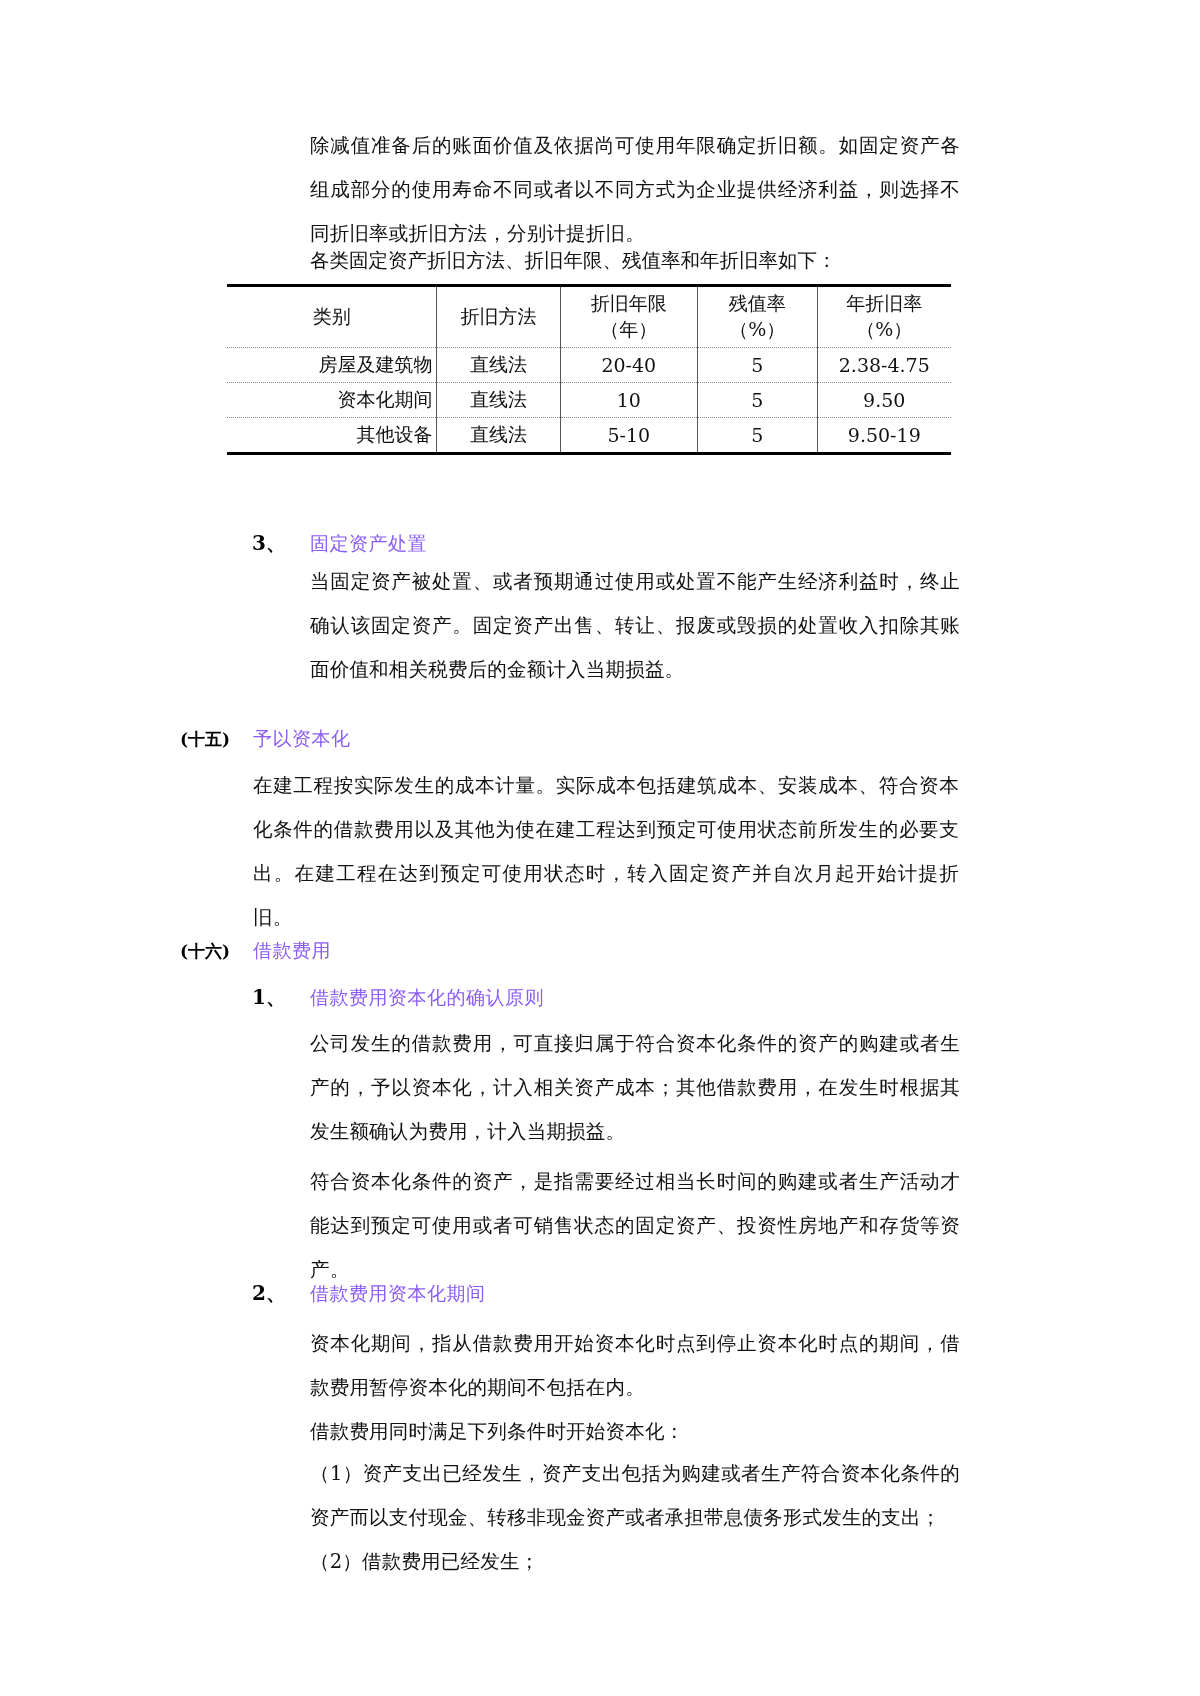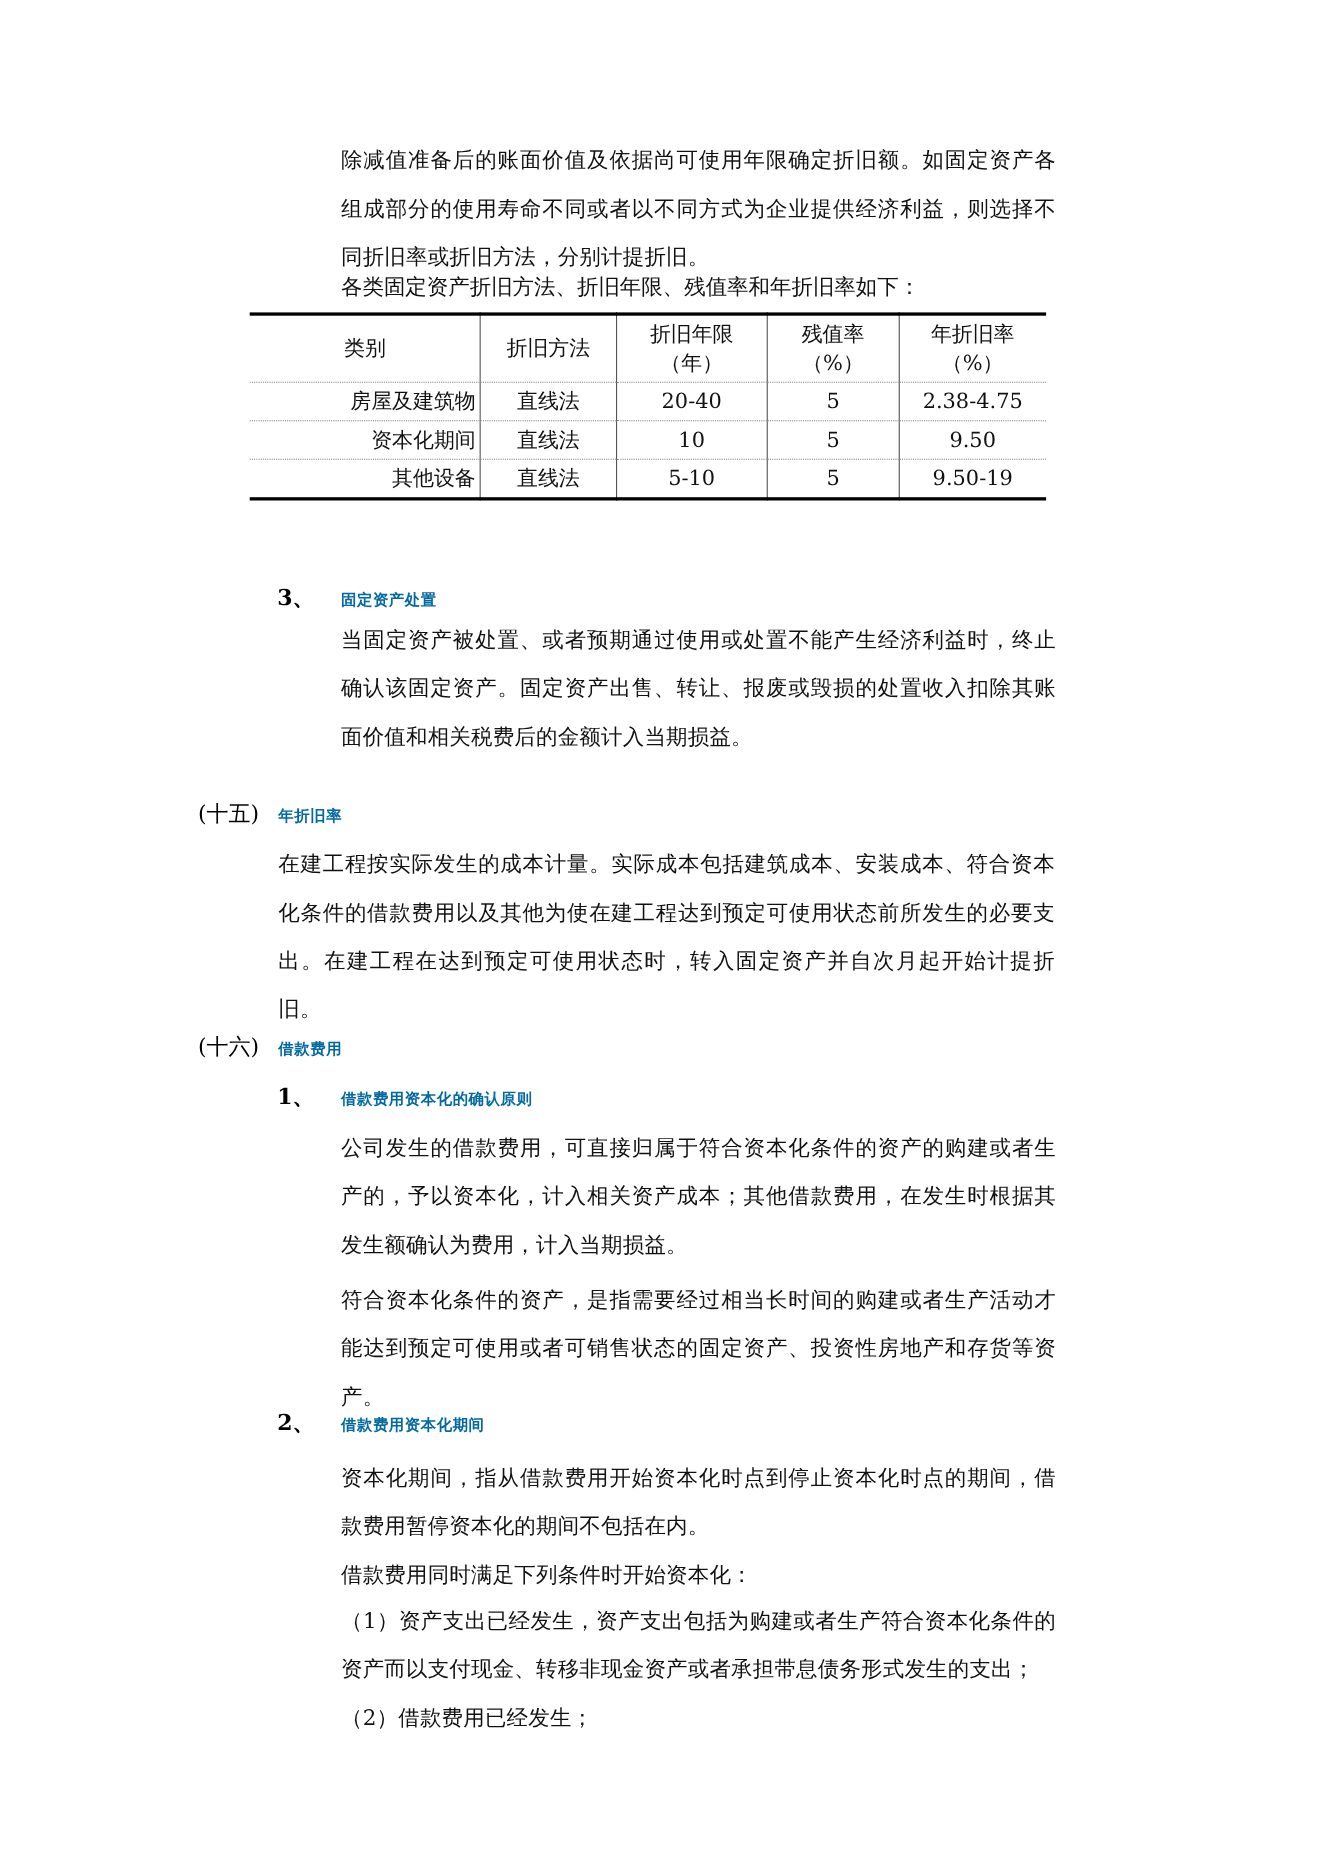--- a/index.html
+++ b/index.html
@@ -35,30 +35,30 @@
   
   .heading-row { display: flex; align-items: baseline; }
   .h-num {
     font-weight: 700;
     font-size: 20px;
     width: 58px;
     flex: 0 0 58px;
     color: #000;
   }
   .h-label {
-    font-weight: 400;
-    font-size: 20px;
+    font-weight: 700;
+    font-size: 17px;
     width: 73px;
     flex: 0 0 73px;
     color: #000;
   }
   .h-title {
-    font-weight: 700;
-    font-size: 14px;
-    color: #0369a1;
+    font-weight: 400;
+    font-size: 19px;
+    color: #8b5cf6;
     letter-spacing: 0.5px;
   }
 
   
   table.dep-table {
     border-collapse: collapse;
     width: 724px;
     font-size: 19px;
     border-top: 3px solid #000;
     border-bottom: 3px solid #000;
@@ -135,21 +135,21 @@
   </div>
 
   <div class="abs heading-row" style="top:530px; left:252px;">
     <span class="h-num">3、</span>
     <span class="h-title">固定资产处置</span>
   </div>
   <div class="abs para para-l2" style="top:560px;">当固定资产被处置、或者预期通过使用或处置不能产生经济利益时，终止确认该固定资产。固定资产出售、转让、报废或毁损的处置收入扣除其账面价值和相关税费后的金额计入当期损益。</div>
 
   <div class="abs heading-row" style="top:726px; left:180px;">
     <span class="h-label">(十五)</span>
-    <span class="h-title">年折旧率</span>
+    <span class="h-title">予以资本化</span>
   </div>
   <div class="abs para para-l1" style="top:764px;">在建工程按实际发生的成本计量。实际成本包括建筑成本、安装成本、符合资本化条件的借款费用以及其他为使在建工程达到预定可使用状态前所发生的必要支出。在建工程在达到预定可使用状态时，转入固定资产并自次月起开始计提折旧。</div>
 
   <div class="abs heading-row" style="top:938px; left:180px;">
     <span class="h-label">(十六)</span>
     <span class="h-title">借款费用</span>
   </div>
 
   <div class="abs heading-row" style="top:984px; left:252px;">
     <span class="h-num">1、</span>

